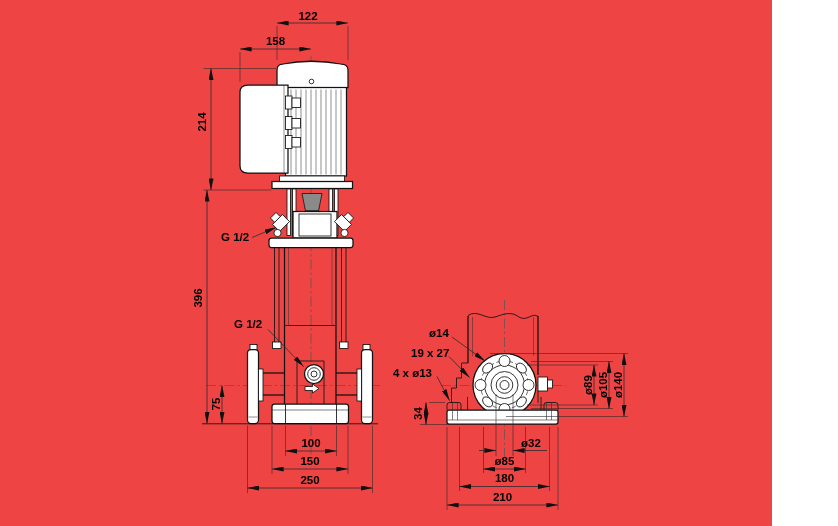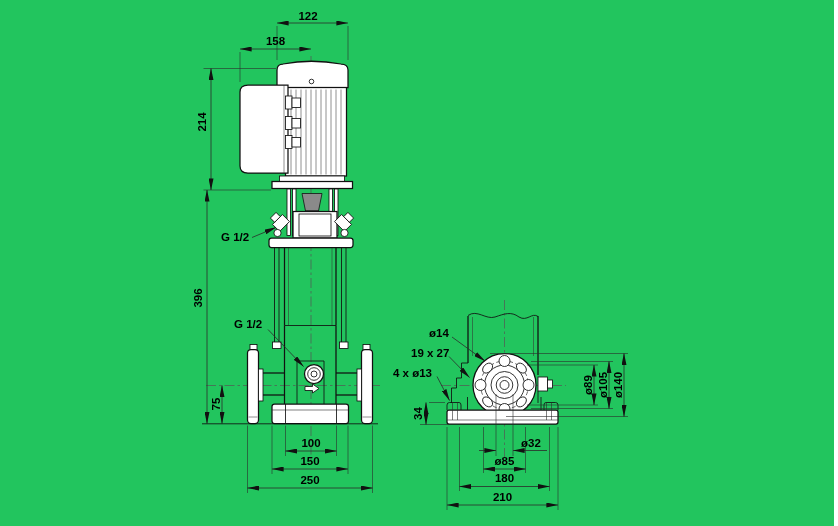--- a/index.html
+++ b/index.html
@@ -1,16 +1,16 @@
 <!DOCTYPE html>
 <html><head>
 <meta charset="utf-8">
 <style>
   html,body{margin:0;padding:0;background:#fff;}
-  .stage{width:834px;height:526px;background:#22c55e;position:relative;overflow:hidden;text-align:center;}
+  .stage{width:772px;height:526px;background:#ef4444;position:relative;overflow:hidden;text-align:center;}
   svg{display:block;}
   
   .o1{stroke:#111;stroke-width:1.25;fill:none;}
   .o2{stroke:#111;stroke-width:.85;fill:none;}
   .o3{stroke:#333;stroke-width:.55;fill:none;}
   .fw{fill:#fff;}
   
   .d{stroke:#2b2b2b;stroke-width:.8;fill:none;}
   .e{stroke:#2b2b2b;stroke-width:.6;fill:none;}
   .cl{stroke:#555;stroke-width:.7;fill:none;stroke-dasharray:10 3 2.5 3;}

